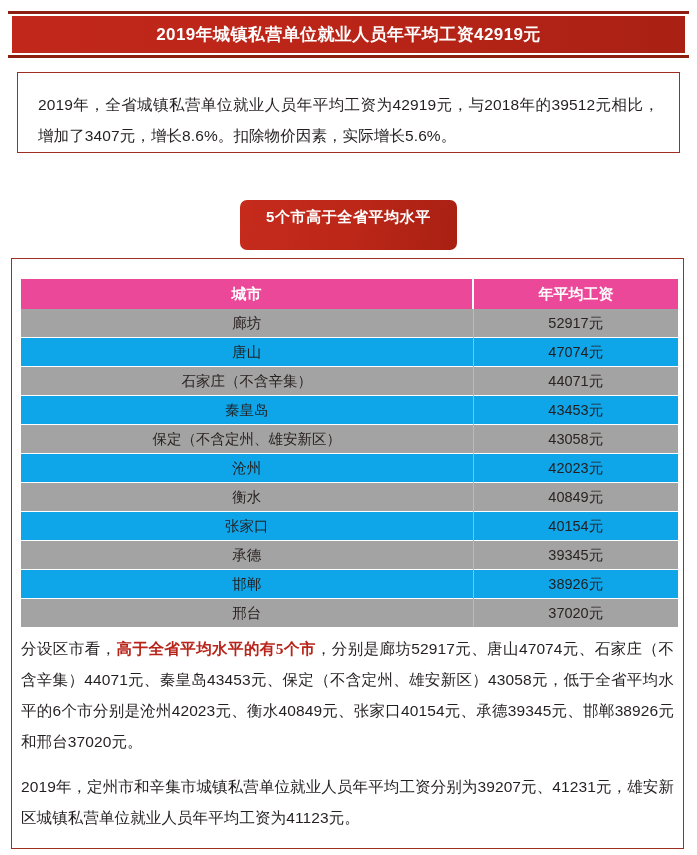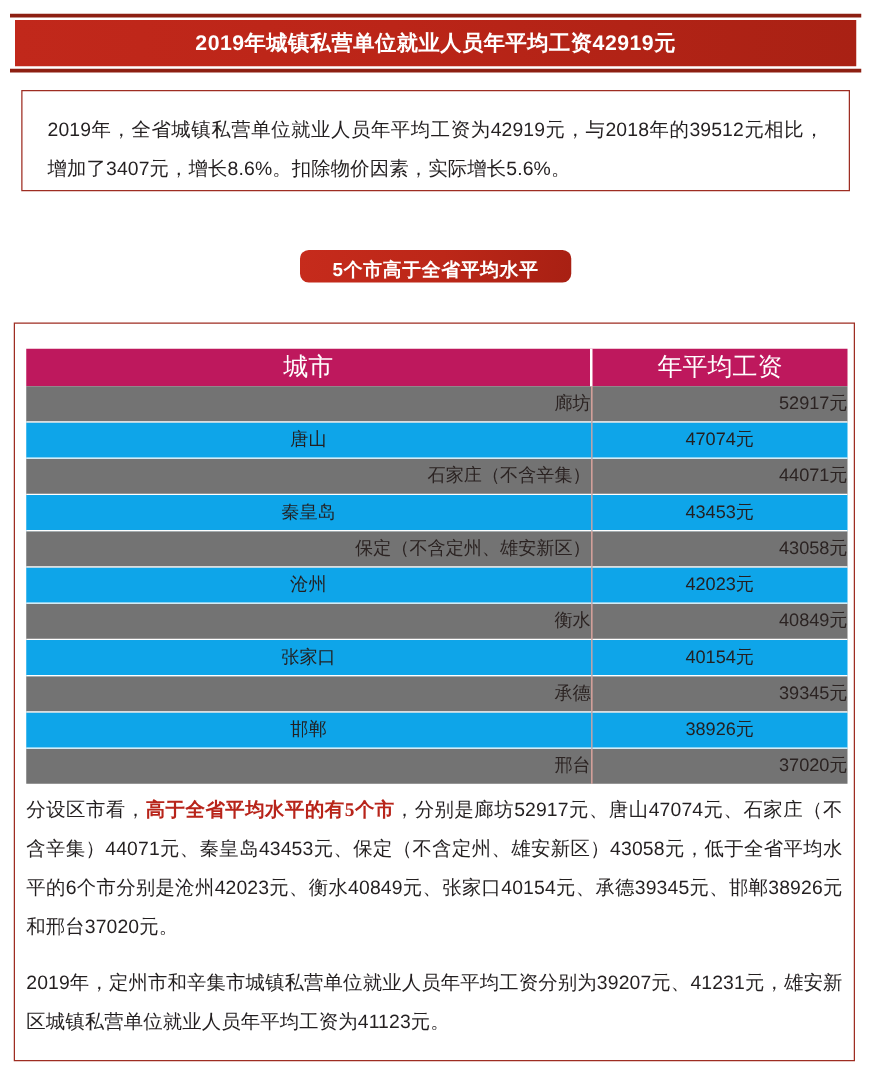--- a/index.html
+++ b/index.html
@@ -85,21 +85,21 @@
   .badge-row {
     position: absolute;
     left: 0;
     top: 200px;
     width: 697px;
     display: flex;
     justify-content: center;
   }
   .badge {
     display: inline-block;
-    padding: 9px 26px 2px 26px;
+    padding: 9px 26px 26px 26px;
     border-radius: 7px;
     background: linear-gradient(100deg, #c62b1c 0%, #bc2718 52%, #a82013 100%);
     color: #ffffff;
     font-size: 15px;
     font-weight: bold;
     line-height: 1;
     letter-spacing: 0.6px;
     white-space: nowrap;
   }
 
@@ -132,33 +132,32 @@
     height: 28px;
     padding: 0;
     text-align: center;
     vertical-align: middle;
     font-size: 14.5px;
     line-height: 28px;
     font-weight: normal;
   }
 
   .wage-table thead th {
-    background: #be185d;
+    background: #ec4899;
     color: #ffffff;
-    font-weight: normal;
-    font-size: 20px;
+    font-weight: bold;
+    font-size: 15px;
     height: 30px;
     line-height: 30px;
   }
   .wage-table thead th.col-city { border-right: 2px solid #ffffff; }
 
   .wage-table tbody tr.row-red td {
-    background: #737373;
+    background: #a3a3a3;
     color: #2b2322;
-    text-align: right;
   }
   .wage-table tbody tr.row-white td {
     background: #0ea5e9;
     color: #231f20;
   }
   .wage-table tbody td.cell-city { border-right: 1px solid #e8a79f; }
   .wage-table tbody tr.row-white td.cell-city { border-right: 1px solid #dfa098; }
   .wage-table tbody tr.row-white + tr.row-red td,
   .wage-table tbody tr.row-red + tr.row-white td { border-top: 1px solid #ffffff; }
 

